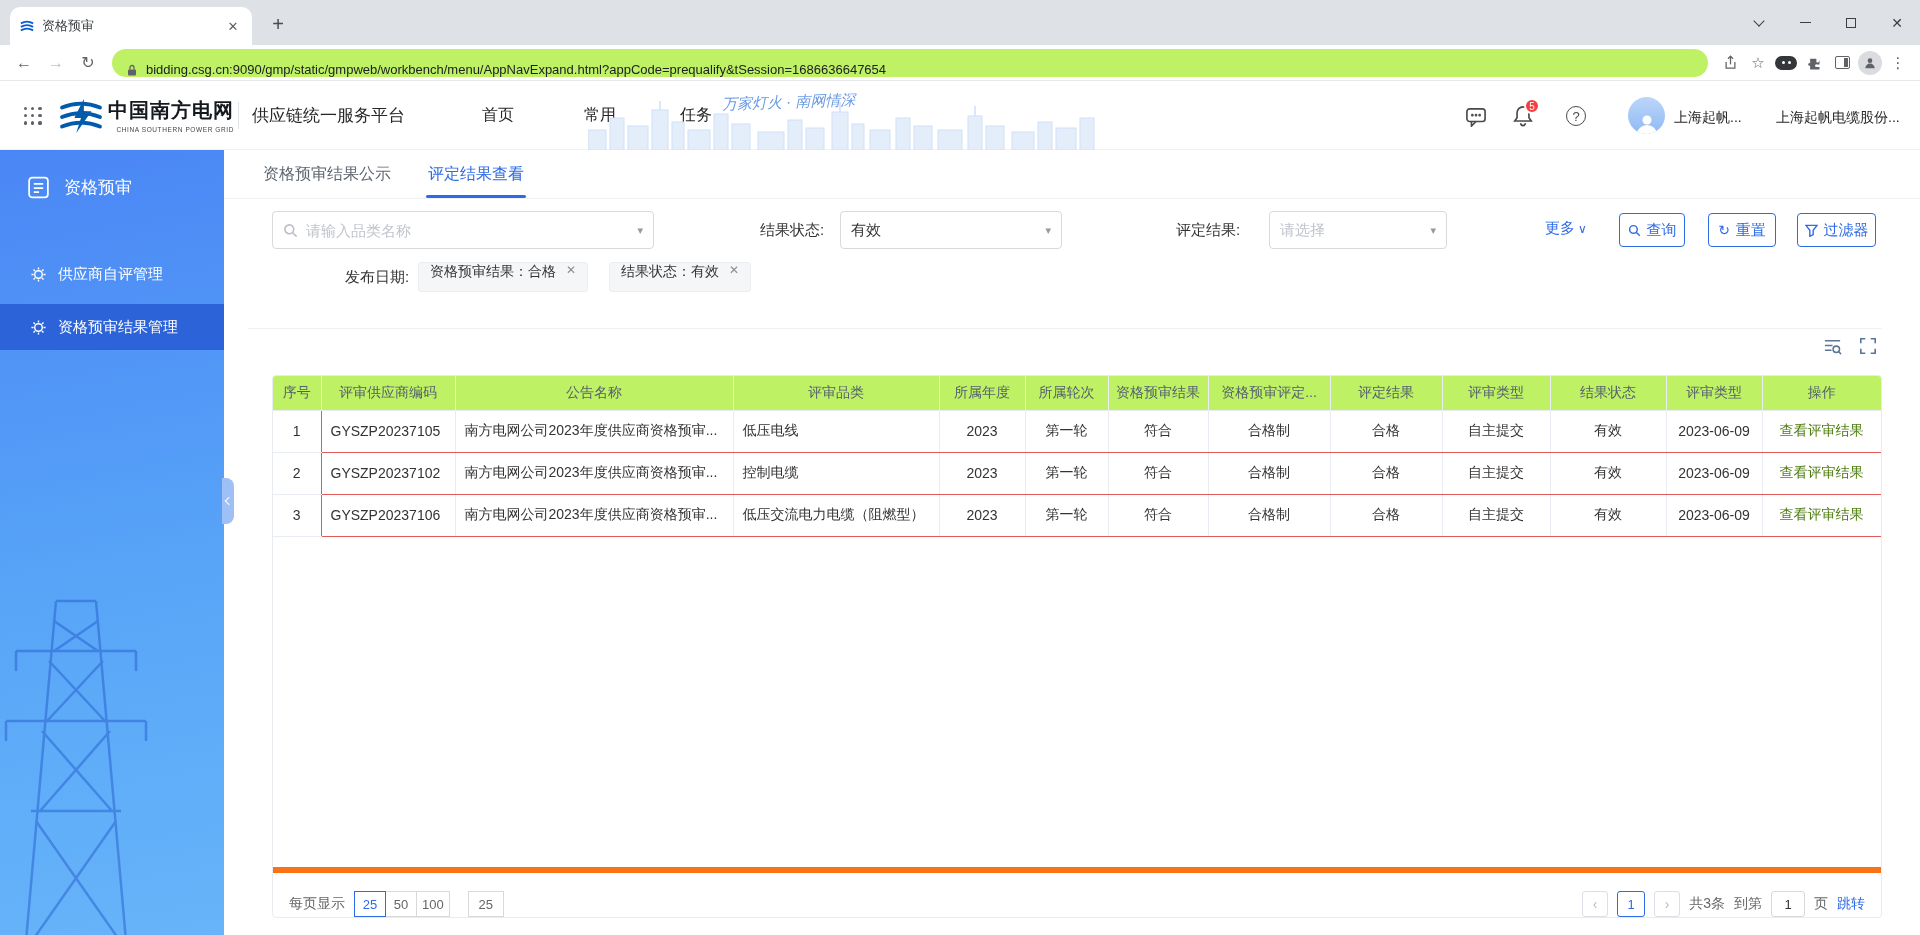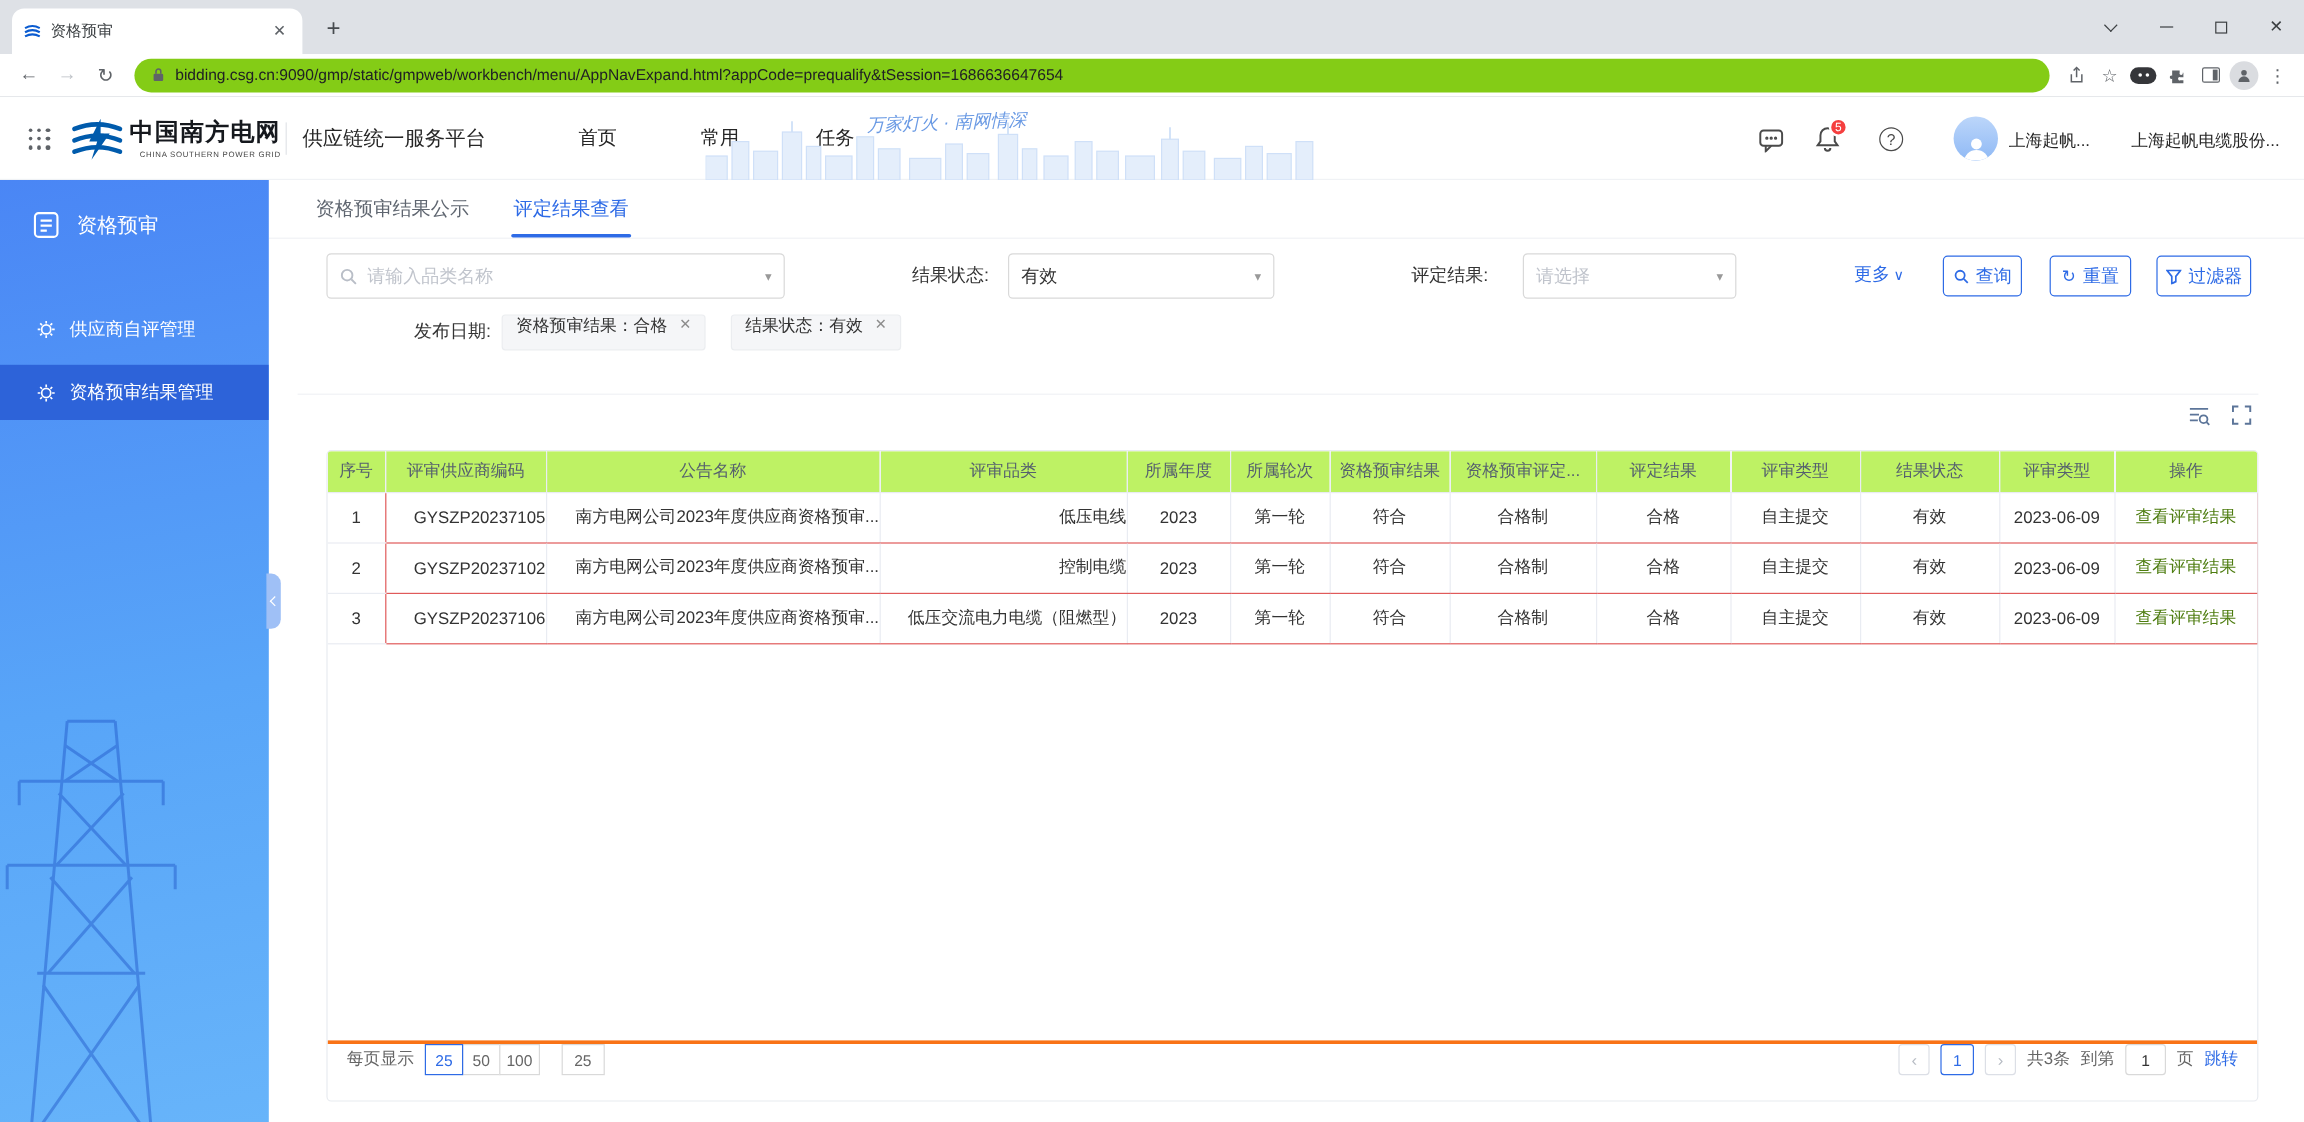--- a/index.html
+++ b/index.html
@@ -15,21 +15,21 @@
   .win-controls { position:absolute; right:0; top:0; height:45px; display:flex; }
   .win-btn { width:46px; height:45px; display:flex; align-items:center; justify-content:center; color:#3c4043; }
   .chev { width:8px; height:8px; border-right:1.5px solid #3c4043; border-bottom:1.5px solid #3c4043; transform:rotate(45deg); margin-top:-4px; }
   .minbar { width:11px; height:1.5px; background:#3c4043; }
   .maxbox { width:10px; height:10px; border:1.4px solid #3c4043; }
   .win-close { font-size:14px; }
 
   .toolbar { position:absolute; top:45px; left:0; right:0; height:36px; background:#fff; border-bottom:1px solid #e6e8eb; display:flex; align-items:center; padding:0 10px; gap:4px; }
   .nav-btn { width:28px; height:28px; border-radius:50%; display:flex; align-items:center; justify-content:center; font-size:16px; color:#5f6368; }
   .nav-btn.disabled { color:#bdc1c6; }
-  .urlbar { flex:1; height:28px; background:#84cc16; border-radius:14px; display:flex; align-items:center; padding:0 14px; gap:8px; margin:16px 6px; min-width:0; }
+  .urlbar { flex:1; height:28px; background:#bef264; border-radius:14px; display:flex; align-items:flex-end; padding:0 14px; gap:8px; margin:16px 6px; min-width:0; }
   .url-text { font-size:13px; color:#202124; white-space:nowrap; overflow:hidden; }
   .tool-icon { width:24px; height:24px; display:flex; align-items:center; justify-content:center; color:#5f6368; font-size:15px; }
   .ext-pill { width:22px; height:14px; background:#35363a; border-radius:7px; display:flex; align-items:center; justify-content:center; gap:3px; }
   .ext-pill i { width:3px; height:3px; border-radius:50%; background:#fff; }
   .panel-box { width:15px; height:13px; border:1.4px solid #5f6368; border-radius:2px; position:relative; }
   .panel-box::after { content:""; position:absolute; right:1px; top:1px; bottom:1px; width:4px; background:#5f6368; }
   .profile-circ { width:24px; height:24px; border-radius:50%; background:#dadce0; display:flex; align-items:center; justify-content:center; }
 
   
   .app-header { position:absolute; top:81px; left:0; right:0; height:69px; background:#fff; border-bottom:1px solid #f0f2f5; z-index:3;text-align:right; }
@@ -91,25 +91,25 @@
 
   .table-card { position:absolute; top:225px; left:48px; width:1610px; bottom:17px; border:1px solid #e8ebf0; border-radius:4px; display:flex; flex-direction:column; overflow:hidden; }
   table { width:100%; border-collapse:collapse; table-layout:fixed; font-size:14px; }
   thead th { height:34px; background:#bef264; color:#55606e; font-weight:400; border:1px solid #e9ecf2; border-top:none; overflow:hidden; white-space:nowrap; }
   thead th:first-child { border-left:none; } thead th:last-child { border-right:none; }
   tbody td { height:42px; border:1px solid #e9ecf2; text-align:center; color:#333; overflow:hidden; white-space:nowrap; background:#fff; }
   tbody td + td { border-top-color:#e05a5a; border-bottom-color:#e05a5a; }
   tbody td:first-child { border-left:none; border-right-style:none; }
   tbody td:nth-child(2) { border-left-color:#e05a5a; }
   tbody td:last-child { border-right-color:#e05a5a; }
-  tbody td.al { text-align:right; padding-left:9px; }
+  tbody td.al { text-align:left; padding-left:9px; }
   .action-link { color:#4d7c0f; cursor:pointer; text-decoration:none; }
   .card-spacer { flex:1; }
 
-  .pagination { height:50px; border-top:3px solid #f97316; display:flex; align-items:flex-start; padding:0 16px; font-size:14px; color:#666; }
+  .pagination { height:50px; border-top:6px solid #f97316; display:flex; align-items:flex-end; padding:0 16px; font-size:14px; color:#666; }
   .pg-left { display:flex; align-items:center; gap:10px; }
   .size-group { display:flex; }
   .size-btn { min-width:32px; height:26px; border:1px solid #d9d9d9; background:#fff; display:flex; align-items:center; justify-content:center; font-size:13px; color:#666; margin-left:-1px; padding:0 5px; cursor:pointer; }
   .size-btn.active { border-color:#2e6be6; color:#2e6be6; position:relative; z-index:1; }
   .size-current { min-width:36px; height:26px; border:1px solid #d9d9d9; margin-left:8px; display:flex; align-items:center; justify-content:center; font-size:13px; color:#666; }
   .pg-right { margin-left:auto; display:flex; align-items:center; gap:9px; }
   .pg-btn { width:26px; height:26px; border:1px solid #dcdfe6; border-radius:3px; display:flex; align-items:center; justify-content:center; color:#b7bcc4; font-size:14px; background:#fff; cursor:pointer; }
   .pg-page { width:28px; height:26px; border:1px solid #2e6be6; color:#2e6be6; border-radius:3px; display:flex; align-items:center; justify-content:center; font-size:13px; cursor:pointer; }
   .goto-input { width:34px; height:26px; border:1px solid #d9d9d9; border-radius:3px; text-align:center; font-size:13px; color:#333; font-family:inherit; outline:none; }
   .jump { color:#2e6be6; cursor:pointer; }

